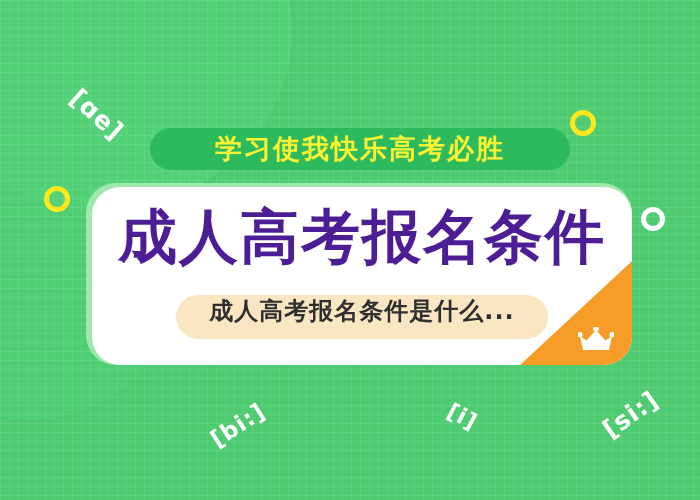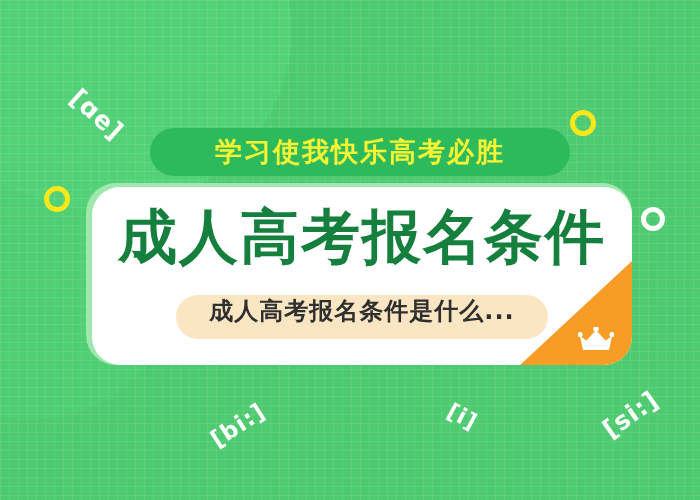--- a/index.html
+++ b/index.html
@@ -83,21 +83,21 @@
   .ph-2 { left: 208px; top: 412px; font-size: 23px; transform: rotate(-33deg); }
   .ph-3 { left: 447px; top: 404px; font-size: 22px; transform: rotate(28deg); }
   .ph-4 { left: 600px; top: 400px; font-size: 25px; transform: rotate(-35deg); }
 
   
   .banner {
     position: absolute;
     left: 150px;
     top: 128px;
     width: 420px;
-    height: 48px;
+    height: 42px;
     border-radius: 24px;
     background: #2cba5d;
     display: flex;
     align-items: center;
     justify-content: center;
   }
   .banner-text {
     color: #faf333;
     font-size: 27px;
     font-weight: bold;
@@ -125,21 +125,21 @@
     background: #ffffff;
     overflow: hidden;
   }
 
   .card-title {
     position: absolute;
     left: 0;
     right: 0;
     top: 20px;
     text-align: center;
-    color: #15803d;
+    color: #4c1d95;
     font-size: 59px;
     font-weight: bold;
     letter-spacing: 2px;
     line-height: 1;
     font-family: "DejaVu Sans", sans-serif;
   }
 
   .subtitle-pill {
     position: absolute;
     left: 84px;

